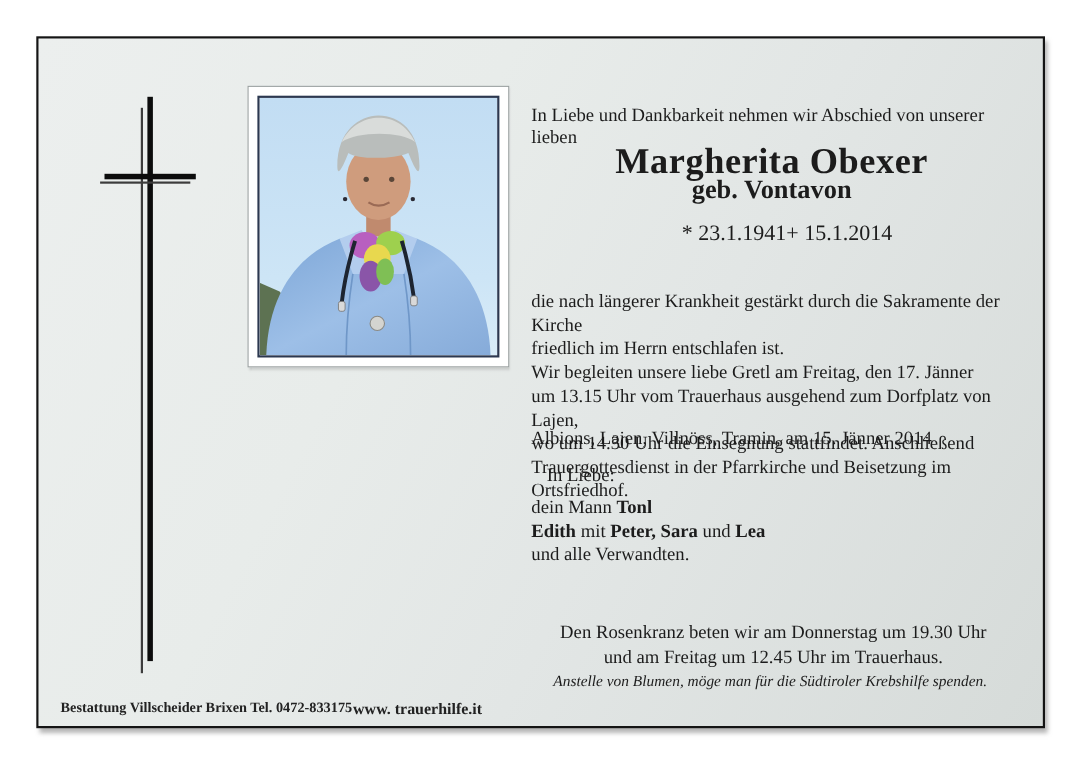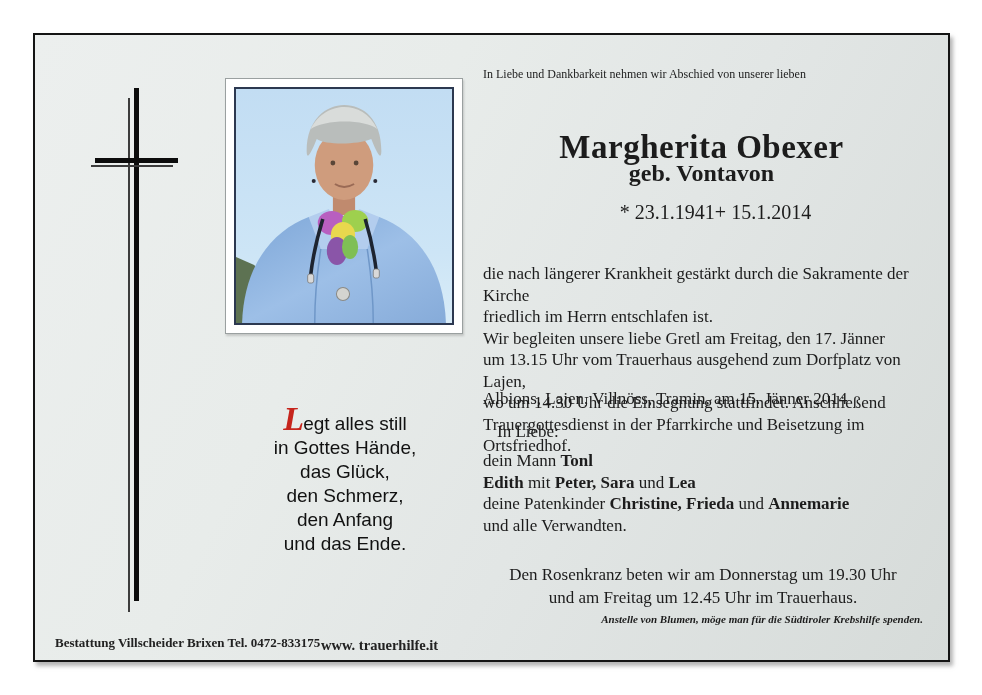--- a/index.html
+++ b/index.html
@@ -30,31 +30,31 @@
     font-family:"Liberation Sans",sans-serif;font-size:19px;line-height:24px;
     text-align:center;color:#111;
   }
   .poem .initial{
     font-family:"Liberation Serif",serif;font-style:italic;font-weight:bold;
     font-size:34px;line-height:24px;color:#c6251c;letter-spacing:-1px;
   }
   .poem .rest-lines{white-space:pre-line;}
   
   .col{position:absolute;left:448px;top:0;width:437px;height:629px;}
-  .opening{position:absolute;left:0;top:32px;font-size:12px;text-align:right;}
+  .opening{position:absolute;left:0;top:60px;font-size:17px;}
   .deceased-name{position:absolute;left:0;top:82px;width:100%;text-align:center;font-size:33px;font-weight:bold;letter-spacing:.5px;margin-top:12px;}
   .maiden-name{position:absolute;left:0;top:125px;width:100%;text-align:center;font-size:24px;font-weight:bold;}
   .dates{position:absolute;left:0;top:166px;width:100%;display:flex;justify-content:center;font-size:20px;padding-left:28px;}
   .main-par{position:absolute;left:0;top:228px;font-size:17px;line-height:21.5px;white-space:pre-line;}
   .places{position:absolute;left:0;top:354px;font-size:17px;}
   .in-liebe{position:absolute;left:0;top:387px;font-size:17px;margin-left:14px;}
   .family{position:absolute;left:0;top:415px;font-size:17px;line-height:21.5px;}
   .family .bold{font-weight:bold;}
   .rosary{position:absolute;left:20px;top:528px;width:400px;text-align:center;font-size:17px;line-height:23px;white-space:pre-line;}
-  .flowers{position:absolute;left:20px;top:578px;width:420px;text-align:right;font-style:italic;font-size:11px;font-weight:bold;}
+  .flowers{position:absolute;left:20px;top:578px;width:420px;text-align:left;font-style:italic;font-size:14px;}
   
   .footer-left{position:absolute;left:20px;top:600px;font-size:13px;font-weight:bold;color:#222;}
   .footer-right{position:absolute;left:286px;top:602px;font-size:14.5px;font-weight:bold;color:#222;}
 </style>
 </head>
 <body>
 
 <div class="stage">
   <div class="card">
 
@@ -103,49 +103,40 @@
           <path d="M86,130 C80,150 76,168 74,186" stroke="#1d2430" stroke-width="3.5" fill="none"></path>
           <path d="M128,130 C134,150 137,166 139,182" stroke="#1d2430" stroke-width="3.5" fill="none"></path>
           <rect x="71" y="185" width="6" height="9" rx="2" fill="#d9d9d9" stroke="#7a7a7a" stroke-width="0.8"></rect>
           <rect x="136" y="180" width="6" height="9" rx="2" fill="#d9d9d9" stroke="#7a7a7a" stroke-width="0.8"></rect>
           <circle cx="106" cy="205" r="6.5" fill="#d4d4d0" stroke="#8a8a86" stroke-width="1"></circle>
           <path d="M84,160 C80,186 78,210 78,234 M130,160 C134,186 136,210 136,234" stroke="#6f97c8" stroke-width="1.5" fill="none"></path>
         </svg>
       </div>
     </div>
 
-    <div class="poem">
-      <div><span class="initial">L</span><span>egt alles still</span></div>
-      <div class="rest-lines">in Gottes Hände,
-das Glück,
-den Schmerz,
-den Anfang
-und das Ende.</div>
-    </div>
 
     <div class="col">
       <div class="opening">In Liebe und Dankbarkeit nehmen wir Abschied von unserer lieben</div>
       <div class="deceased-name">Margherita Obexer</div>
       <div class="maiden-name">geb. Vontavon</div>
       <div class="dates">
         <span>* 23.1.1941</span>
         <span>+ 15.1.2014</span>
       </div>
       <div class="main-par">die nach längerer Krankheit gestärkt durch die Sakramente der Kirche
 friedlich im Herrn entschlafen ist.
 Wir begleiten unsere liebe Gretl am Freitag, den 17. Jänner
 um 13.15 Uhr vom Trauerhaus ausgehend zum Dorfplatz von Lajen,
 wo um 14.30 Uhr die Einsegnung stattfindet. Anschließend
 Trauergottesdienst in der Pfarrkirche und Beisetzung im Ortsfriedhof.</div>
       <div class="places">Albions, Lajen, Villnöss, Tramin, am 15. Jänner 2014</div>
       <div class="in-liebe">In Liebe:</div>
       <div class="family">
           <div><span>dein Mann </span><span class="bold">Tonl</span></div>
           <div><span class="bold">Edith</span><span> mit </span><span class="bold">Peter, Sara</span><span> und </span><span class="bold">Lea</span></div>
-          <div><span>deine Patenkinder </span><span class="bold">Christine, Frieda</span><span> und </span><span class="bold">Annemarie</span></div>
           <div><span>und alle Verwandten.</span></div>
         </div>
       <div class="rosary">Den Rosenkranz beten wir am Donnerstag um 19.30 Uhr
 und am Freitag um 12.45 Uhr im Trauerhaus.</div>
       <div class="flowers">Anstelle von Blumen, möge man für die Südtiroler Krebshilfe spenden.</div>
     </div>
 
     <div class="footer-left">Bestattung Villscheider Brixen Tel. 0472-833175</div>
     <div class="footer-right">www. trauerhilfe.it</div>
 

